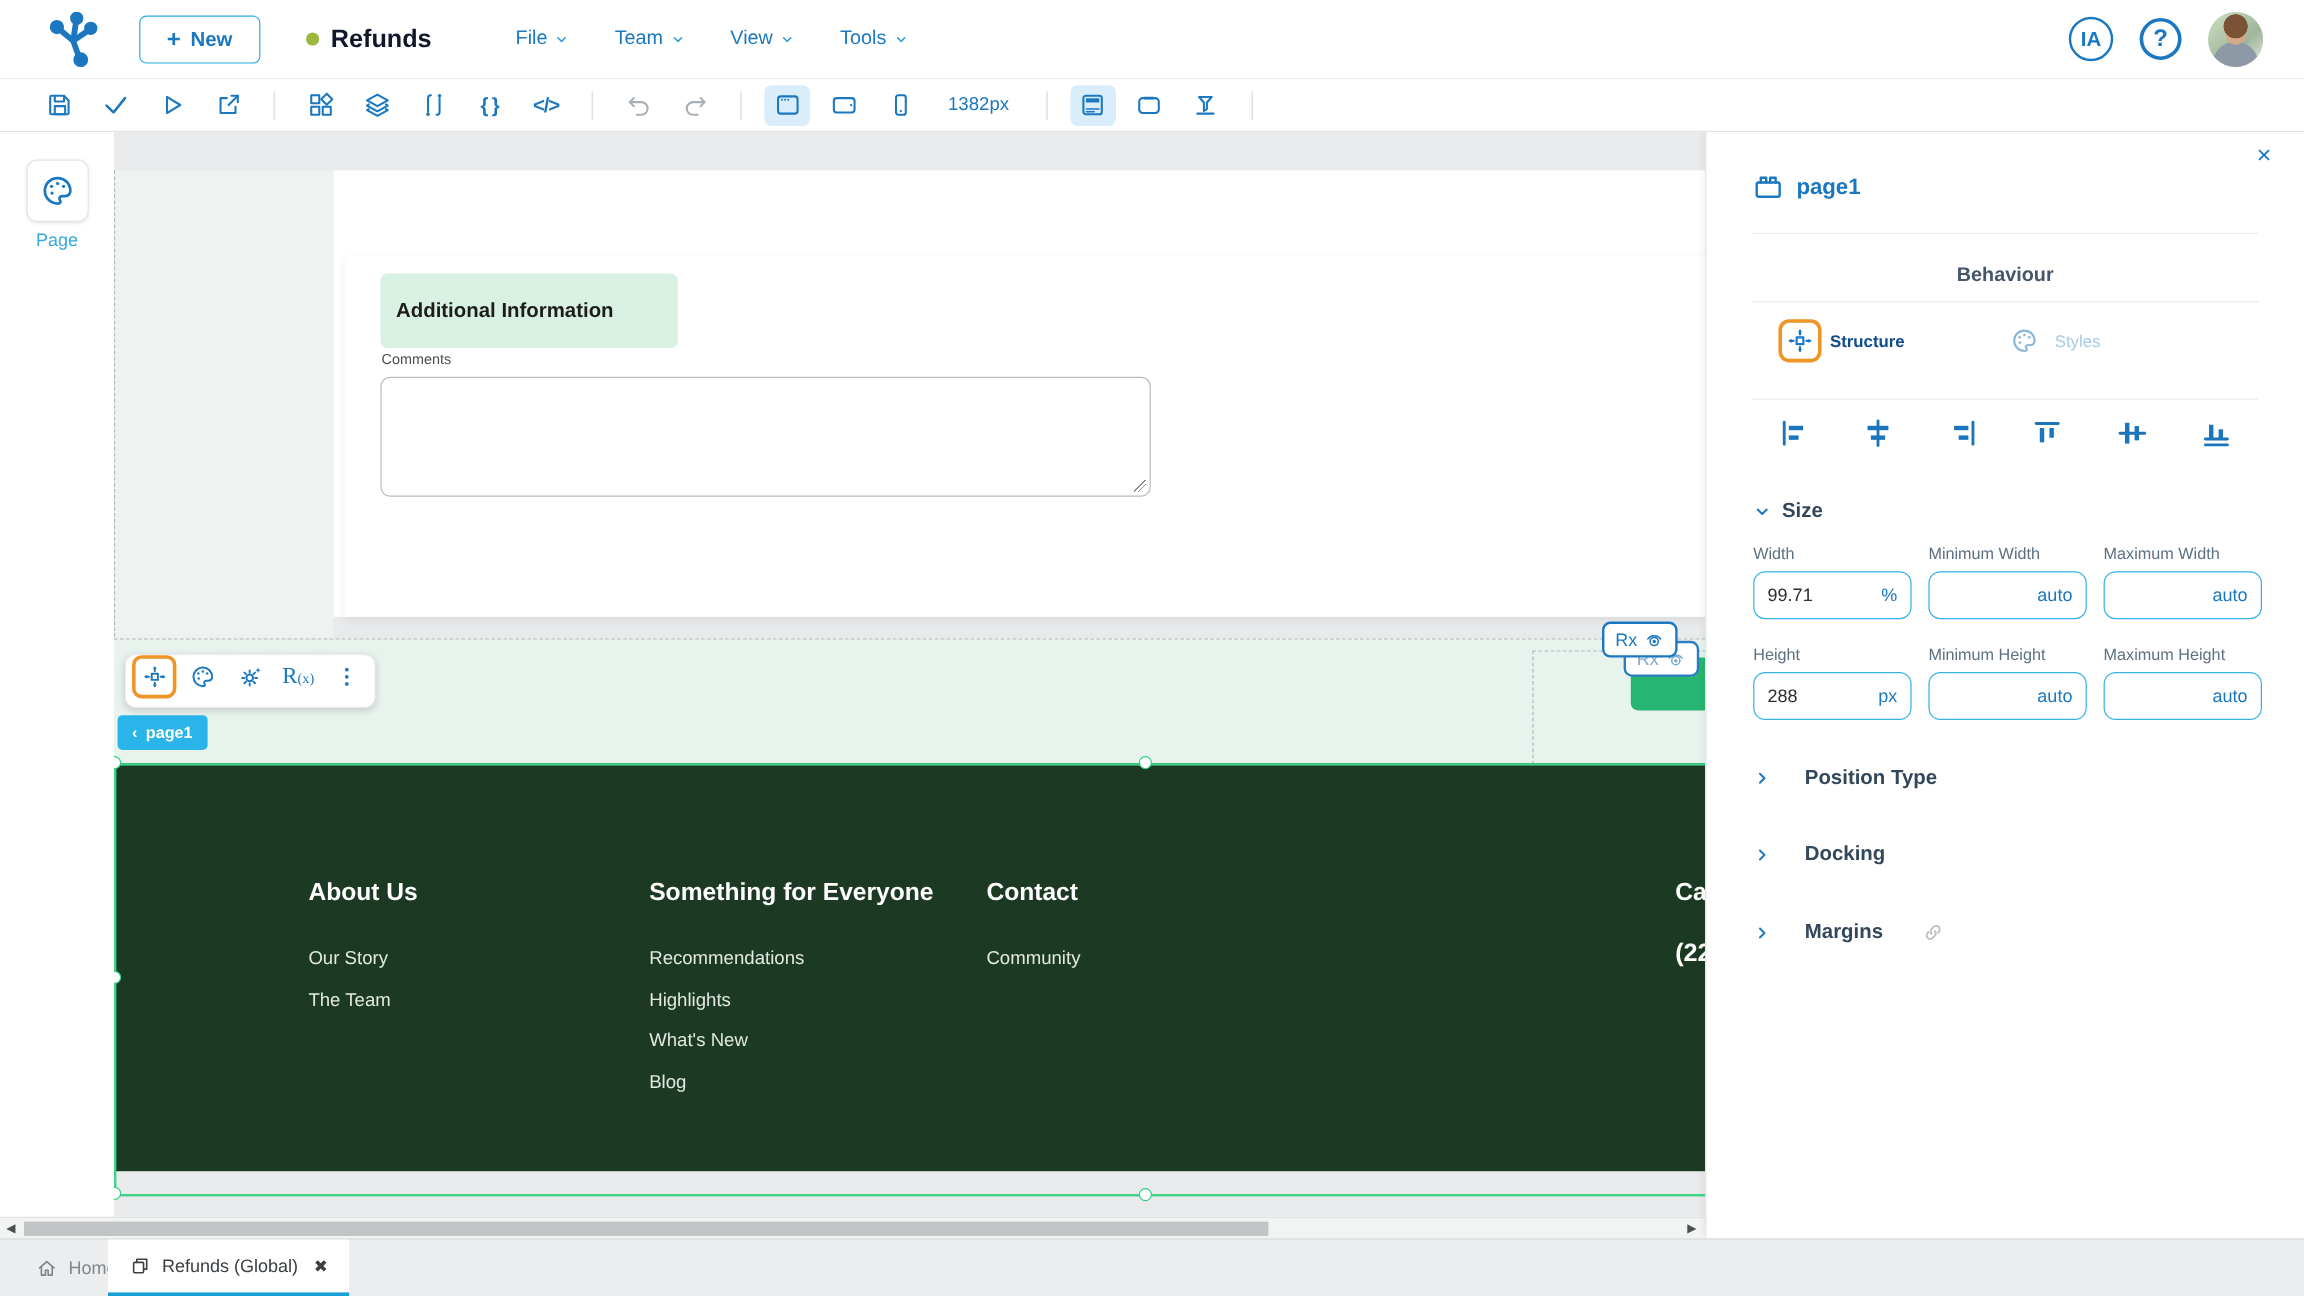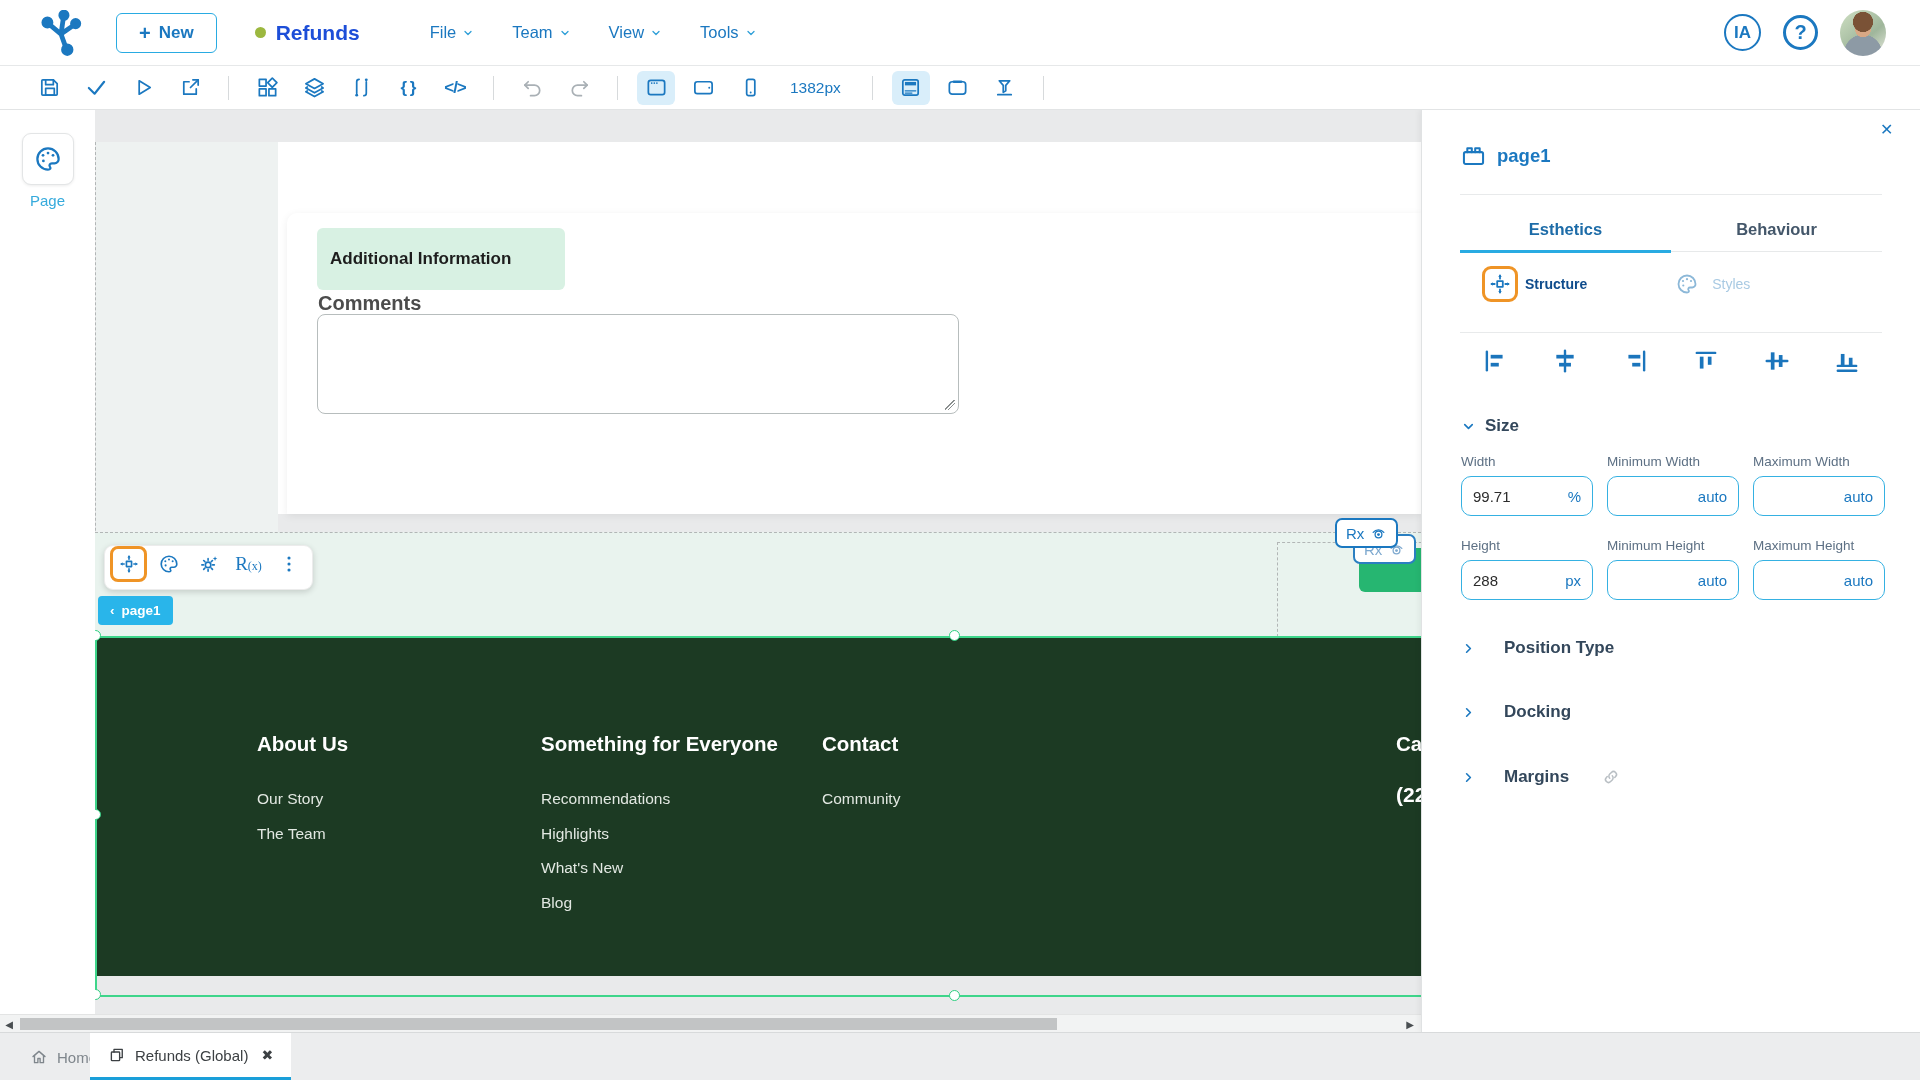--- a/index.html
+++ b/index.html
@@ -11,21 +11,21 @@
   
   #app-header{position:absolute;left:0;top:0;width:1920px;height:66px;background:#fff;
     border-bottom:1px solid #e6e8e9;display:flex;align-items:center;z-index:30;}
   #logo{width:46px;height:46px;margin-left:38px;}
   #new-btn{margin-left:32px;display:flex;align-items:center;gap:8px;height:40px;padding:0 22px;
     border:1.5px solid var(--cyan);border-radius:6px;background:#fff;color:var(--blue);
     font-size:17px;font-weight:700;cursor:pointer;}
   #new-btn .plus{font-size:20px;font-weight:700;line-height:1;}
   #title-wrap{display:flex;align-items:center;margin-left:38px;gap:10px;}
   #status-dot{width:11px;height:11px;border-radius:50%;background:var(--dot);}
-  #app-title{font-size:21px;font-weight:700;color:#1d4ed8;}
+  #app-title{font-size:21px;font-weight:700;color:#0f172a;}
   #menus{display:flex;align-items:center;gap:38px;margin-left:70px;}
   .menu{display:flex;align-items:center;gap:6px;color:var(--blue);font-size:16.5px;cursor:pointer;}
   .menu .svg-icon{width:12px;height:12px;color:#2f9fd8;}
   #header-right{margin-left:auto;display:flex;align-items:center;gap:22px;margin-right:34px;}
   #ia-badge{width:37px;height:37px;border:2.5px solid var(--blue);border-radius:50%;
     display:flex;align-items:center;justify-content:center;color:var(--blue);
     font-size:17px;font-weight:700;box-shadow:0 0 0 2px #fff inset;}
   #help-btn{width:35px;height:35px;border:3px solid var(--blue);border-radius:50%;
     display:flex;align-items:center;justify-content:center;color:var(--blue);
     font-size:20px;font-weight:700;cursor:pointer;}
@@ -60,21 +60,21 @@
   #canvas{position:absolute;left:95px;top:110px;width:1326px;height:904px;background:#e9eaeb;
     overflow:hidden;z-index:4;}
   #page-dashed-v{position:absolute;left:0;top:32px;height:494px;border-left:1px dashed #b2b6b6;}
   #gutter{position:absolute;left:1px;top:32px;width:182px;height:390px;background:#eef2f1;}
   #white-page{position:absolute;left:183px;top:32px;width:1143px;height:372px;background:#fff;}
   #form-card{position:absolute;left:192px;top:103px;width:1134px;height:301px;background:#fff;
     border-radius:10px 0 0 0;box-shadow:0 2px 8px rgba(0,0,0,.07);}
   #section-label{position:absolute;left:222px;top:118px;width:248px;height:62px;background:var(--mintLabel);
     border-radius:6px;display:flex;align-items:center;padding-left:13px;
     font-size:17px;font-weight:700;color:#1d1d1d;}
-  #comments-label{position:absolute;left:223px;top:182px;font-size:20px;color:#4c4c4c;font-weight:bold;}
+  #comments-label{position:absolute;left:223px;top:182px;font-size:12px;color:#4c4c4c;}
   #comments-box{position:absolute;left:222px;top:204px;width:642px;height:100px;background:#fff;
     border:1px solid #b7bdbd;border-radius:8px;cursor:text;}
   #comments-box::after{content:"";position:absolute;right:3px;bottom:3px;width:10px;height:10px;
     background:linear-gradient(135deg,transparent 0 45%,#8a8f8f 45% 52%,transparent 52% 63%,#8a8f8f 63% 70%,transparent 70%);}
 
   #mint-row{position:absolute;left:0;top:422px;width:1326px;height:104px;background:var(--mintRow);
     border-top:1px dashed #b2b6b6;}
   #widget-toolbar{position:absolute;left:9px;top:435px;height:45px;background:#fff;border:1px solid #ececec;
     border-radius:9px;box-shadow:0 2px 6px rgba(0,0,0,.16);display:flex;padding:0 5px;gap:3px;}
   .wt-btn{width:37px;height:36px;border:none;background:#fff;border-radius:8px;color:var(--blue);
@@ -512,21 +512,20 @@
     <span class="svg-icon">
         <svg viewBox="0 0 24 24" fill="none" stroke="currentColor" stroke-width="1.8" stroke-linecap="round" stroke-linejoin="round">
           <rect x="3.5" y="9" width="17" height="10.5" rx="1.5"></rect>
           <path d="M6.5 9V5.5h4V9M13.5 9V5.5h4V9"></path>
         </svg>
       </span>
     <span>page1</span>
   </div>
   <div class="p-divider" style="top:84px;"></div>
   <div id="panel-tabs">
-      <div class="p-tab active">Esthetics</div>
       <div class="p-tab">Behaviour</div>
     </div>
   <div id="subtabs">
       <div class="subtab on">
         <span class="box">
           <span class="svg-icon" style="width:24px;height:24px">
             <svg viewBox="0 0 24 24" fill="none" stroke="currentColor" stroke-width="1.8" stroke-linecap="round" stroke-linejoin="round">
               <rect x="9.2" y="9.2" width="5.6" height="5.6"></rect>
               <path d="M12 3.5v3.2M12 17.3v3.2M3.5 12h3.2M17.3 12h3.2"></path>
               <path d="M10.2 5 12 2.8 13.8 5zM10.2 19 12 21.2 13.8 19zM5 10.2 2.8 12 5 13.8zM19 10.2 21.2 12 19 13.8z" fill="currentColor" stroke="none"></path>

